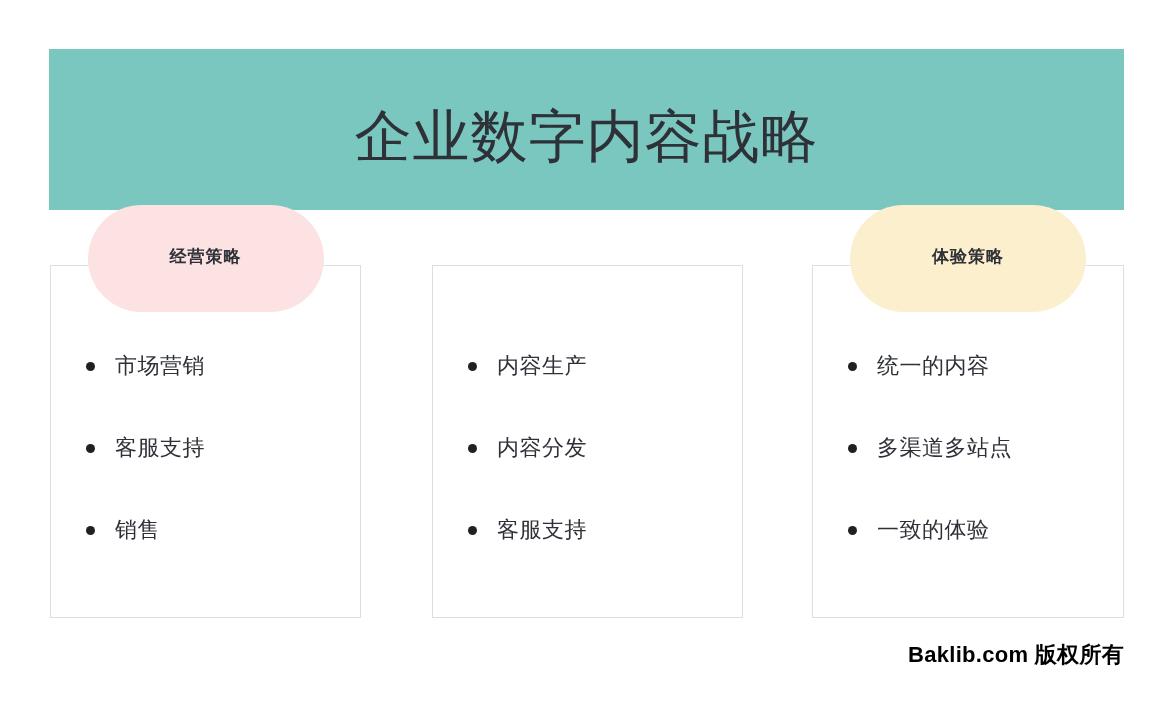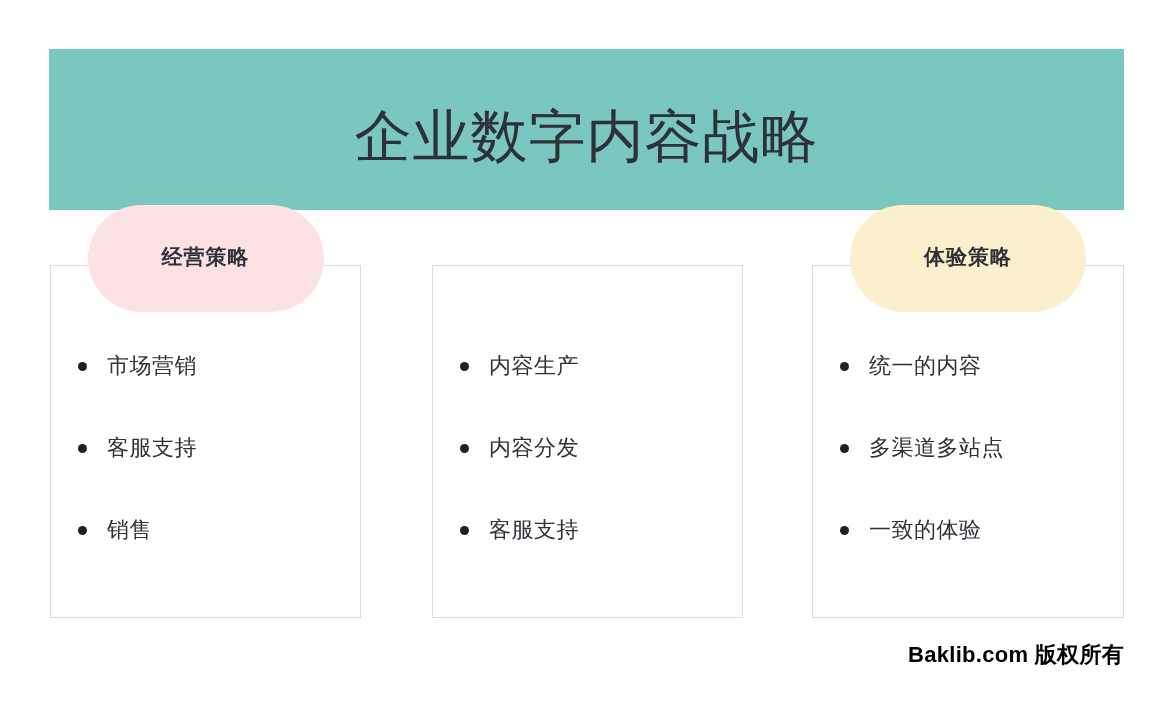--- a/index.html
+++ b/index.html
@@ -80,32 +80,32 @@
     width: 236px;
     height: 107px;
     border-radius: 54px;
     display: flex;
     align-items: center;
     justify-content: center;
     z-index: 5;
   }
 
   .pill-label {
-    font-size: 21px;
+    font-size: 17px;
     font-weight: 700;
     color: #2e3137;
     letter-spacing: 1px;
     line-height: 1;
     position: relative;
     top: -2px;
   }
 
   .bullets {
     position: absolute;
-    left: 0;
+    left: 8px;
     top: 0;
     width: 100%;
     height: 100%;
     padding: 88px 12px 0 28px;
     z-index: 2;
     font-family: Liberation Serif, serif;
   }
 
   .bullet-row {
     display: flex;

